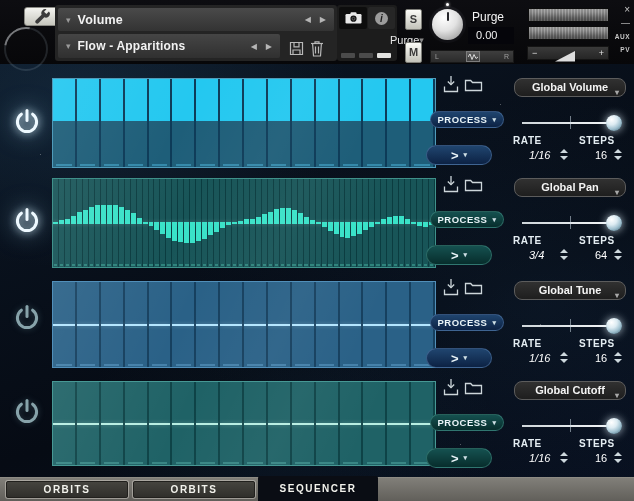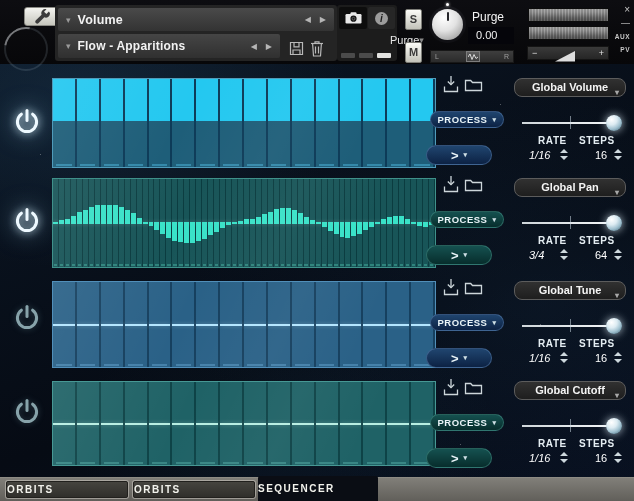--- a/index.html
+++ b/index.html
@@ -138,36 +138,36 @@
 
   .slider { position:absolute; left:470px; top:37px; width:100px; height:16px; }
   .slider-track { position:absolute; left:0; right:7px; top:7px; height:2px;
           background:linear-gradient(90deg,#cfd6da,#f4f7f9); }
   .slider-tick { position:absolute; left:48px; top:1px; width:1px; height:13px; background:rgba(200,215,225,.55); }
   .slider-ball { position:absolute; right:0; top:0; width:16px; height:16px; border-radius:50%;
           background:radial-gradient(circle at 35% 28%, #ffffff, #dcebf2 35%, #9fc0cf 62%, #587a8a 88%);
           box-shadow:0 0 8px rgba(230,245,255,.75); }
 
   .rs-label { position:absolute; top:57px; color:#e4edf2; font-size:10px; font-weight:bold; letter-spacing:.6px; }
-  .rate-label { left:486px; } .steps-label { left:527px; }
+  .rate-label { left:461px; } .steps-label { left:527px; }
   .rs-value { position:absolute; top:71px; color:#ffffff; font-size:11px; }
   .rate-value { left:477px;font-style:italic; } .steps-value { left:543px; }
   .stepper { position:absolute; top:71px; display:flex; flex-direction:column; gap:3px;
           background:none; border:none; padding:0; }
   .rate-stepper { left:508px; } .steps-stepper { left:562px; }
   .tri-up { width:0; height:0; border-left:4px solid transparent; border-right:4px solid transparent;
           border-bottom:4px solid #cdd8dd; }
   .tri-dn { width:0; height:0; border-left:4px solid transparent; border-right:4px solid transparent;
           border-top:4px solid #cdd8dd; }
 
   
   .tab-strip { position:absolute; left:0; top:477px; width:634px; height:24px;
           background:linear-gradient(#817f79,#615f5a); border-top:1px solid #8d8b84; z-index:6; }
   .page-tab { position:absolute; color:#f2f2ec; font-size:10px; font-weight:bold; letter-spacing:1.5px;
-          text-align:left; border:none; }
+          text-align:center; border:none; }
   .tab-inactive { top:481px; height:17px; background:linear-gradient(#45443f,#302f2b);
           border:1px solid #21201d; box-shadow:0 0 0 1px rgba(205,203,195,.55); border-radius:2px;
           line-height:15px; z-index:7; }
   .tab-active { top:476px; height:25px; background:#0a0d14; line-height:25px; z-index:7;
           border-radius:2px 2px 0 0; }
 </style>
 </head>
 <body>
 
 <div class="host">

